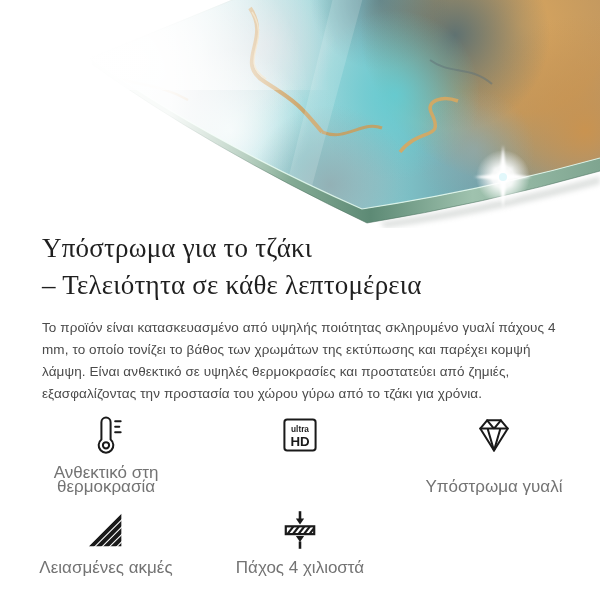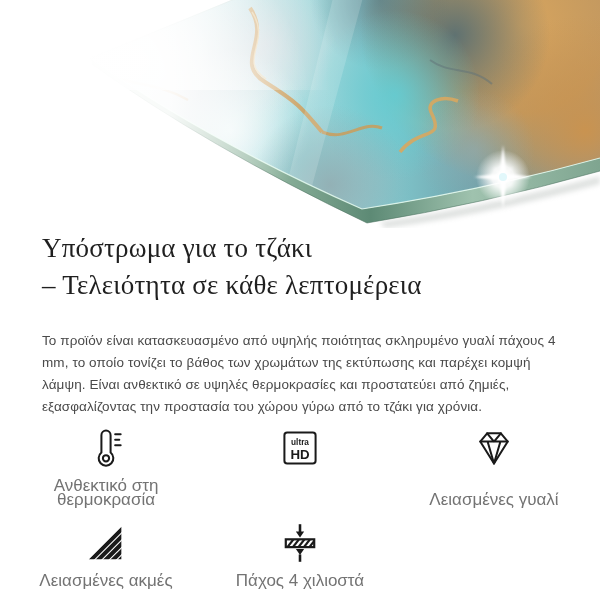--- a/index.html
+++ b/index.html
@@ -9,21 +9,21 @@
   }
   .page{width:600px;height:600px;position:relative;background:#ffffff;}
   .hero{height:228px;overflow:hidden;}
   .hero svg{display:block;}
   .content{padding:0 42px;}
   h1{
     margin:2px 0 0;font-family:"Liberation Serif",serif;font-weight:400;
     font-size:27px;line-height:37px;color:#1f1f1f;letter-spacing:.2px;
   }
   .desc{
-    margin:26px 0 0;font-size:13.5px;line-height:22px;color:#4a4a4a;
+    margin:13px 0 0;font-size:13.5px;line-height:22px;color:#4a4a4a;
     letter-spacing:.1px;
   }
   .features{
     margin:8px -33px 0;display:grid;grid-template-columns:repeat(3,1fr);
     row-gap:14px;
   }
   .feature{display:flex;flex-direction:column;align-items:center;text-align:center;justify-content:space-between;}
   .ficon{height:44px;display:flex;align-items:center;justify-content:center;}
   .flabel{margin-top:9px;font-size:17px;line-height:14px;color:#737373;}
   .fi{stroke:#1a1a1a;fill:none;stroke-width:2.2;stroke-linecap:round;stroke-linejoin:round;}
@@ -184,21 +184,21 @@
       </div>
 
 
       <div class="feature">
         <div class="ficon">
           <svg width="44" height="44" viewBox="0 0 48 48">
             <path class="fi" stroke-width="2" d="M24,41 L9,17 L16.5,8 L31.5,8 L39,17 Z"></path>
             <path class="fi" stroke-width="2" d="M9,17 L39,17 M16.5,8 L24,17 L31.5,8 M17,17 L24,41 M31,17 L24,41"></path>
           </svg>
         </div>
-        <div class="flabel">Λειασμένες γυαλί</div>
+        <div class="flabel">Υπόστρωμα γυαλί</div>
       </div>
 
       <div class="feature">
         <div class="ficon">
           <svg width="44" height="44" viewBox="0 0 48 48">
             <defs>
                 <clipPath id="triClip">
                   <path d="M5,42 L41,6 L41,42 Z"></path>
                 </clipPath>
               </defs>

